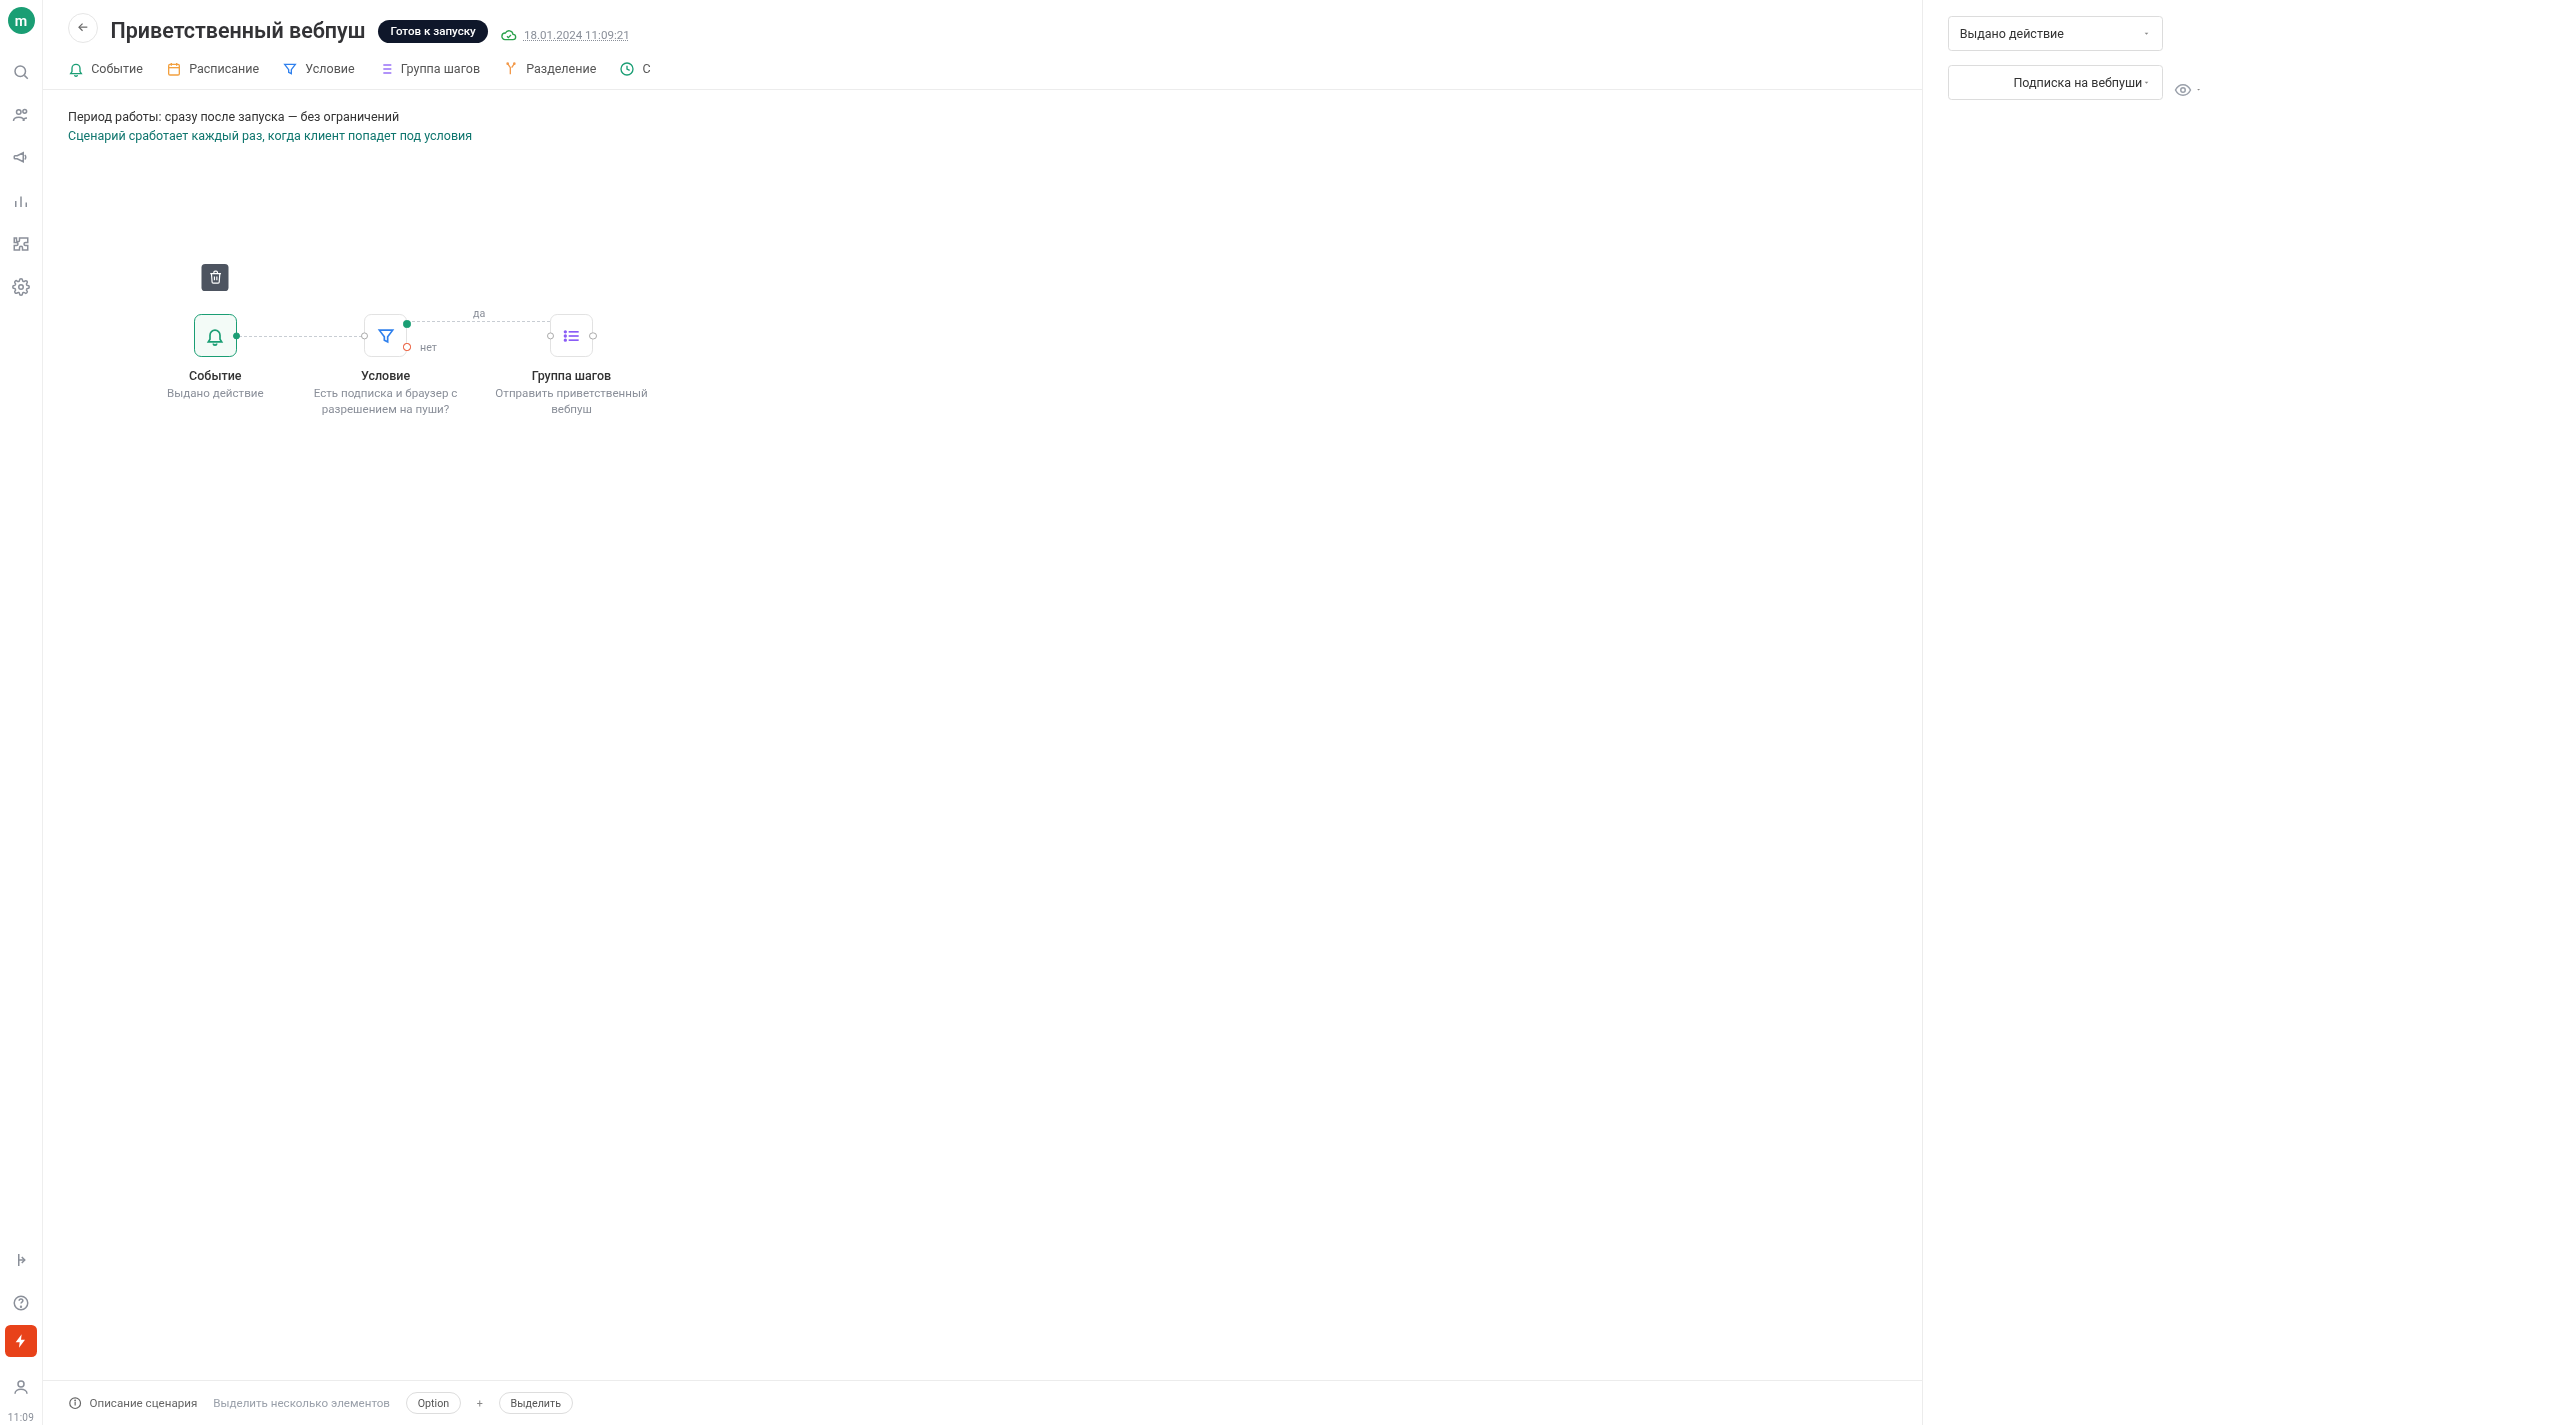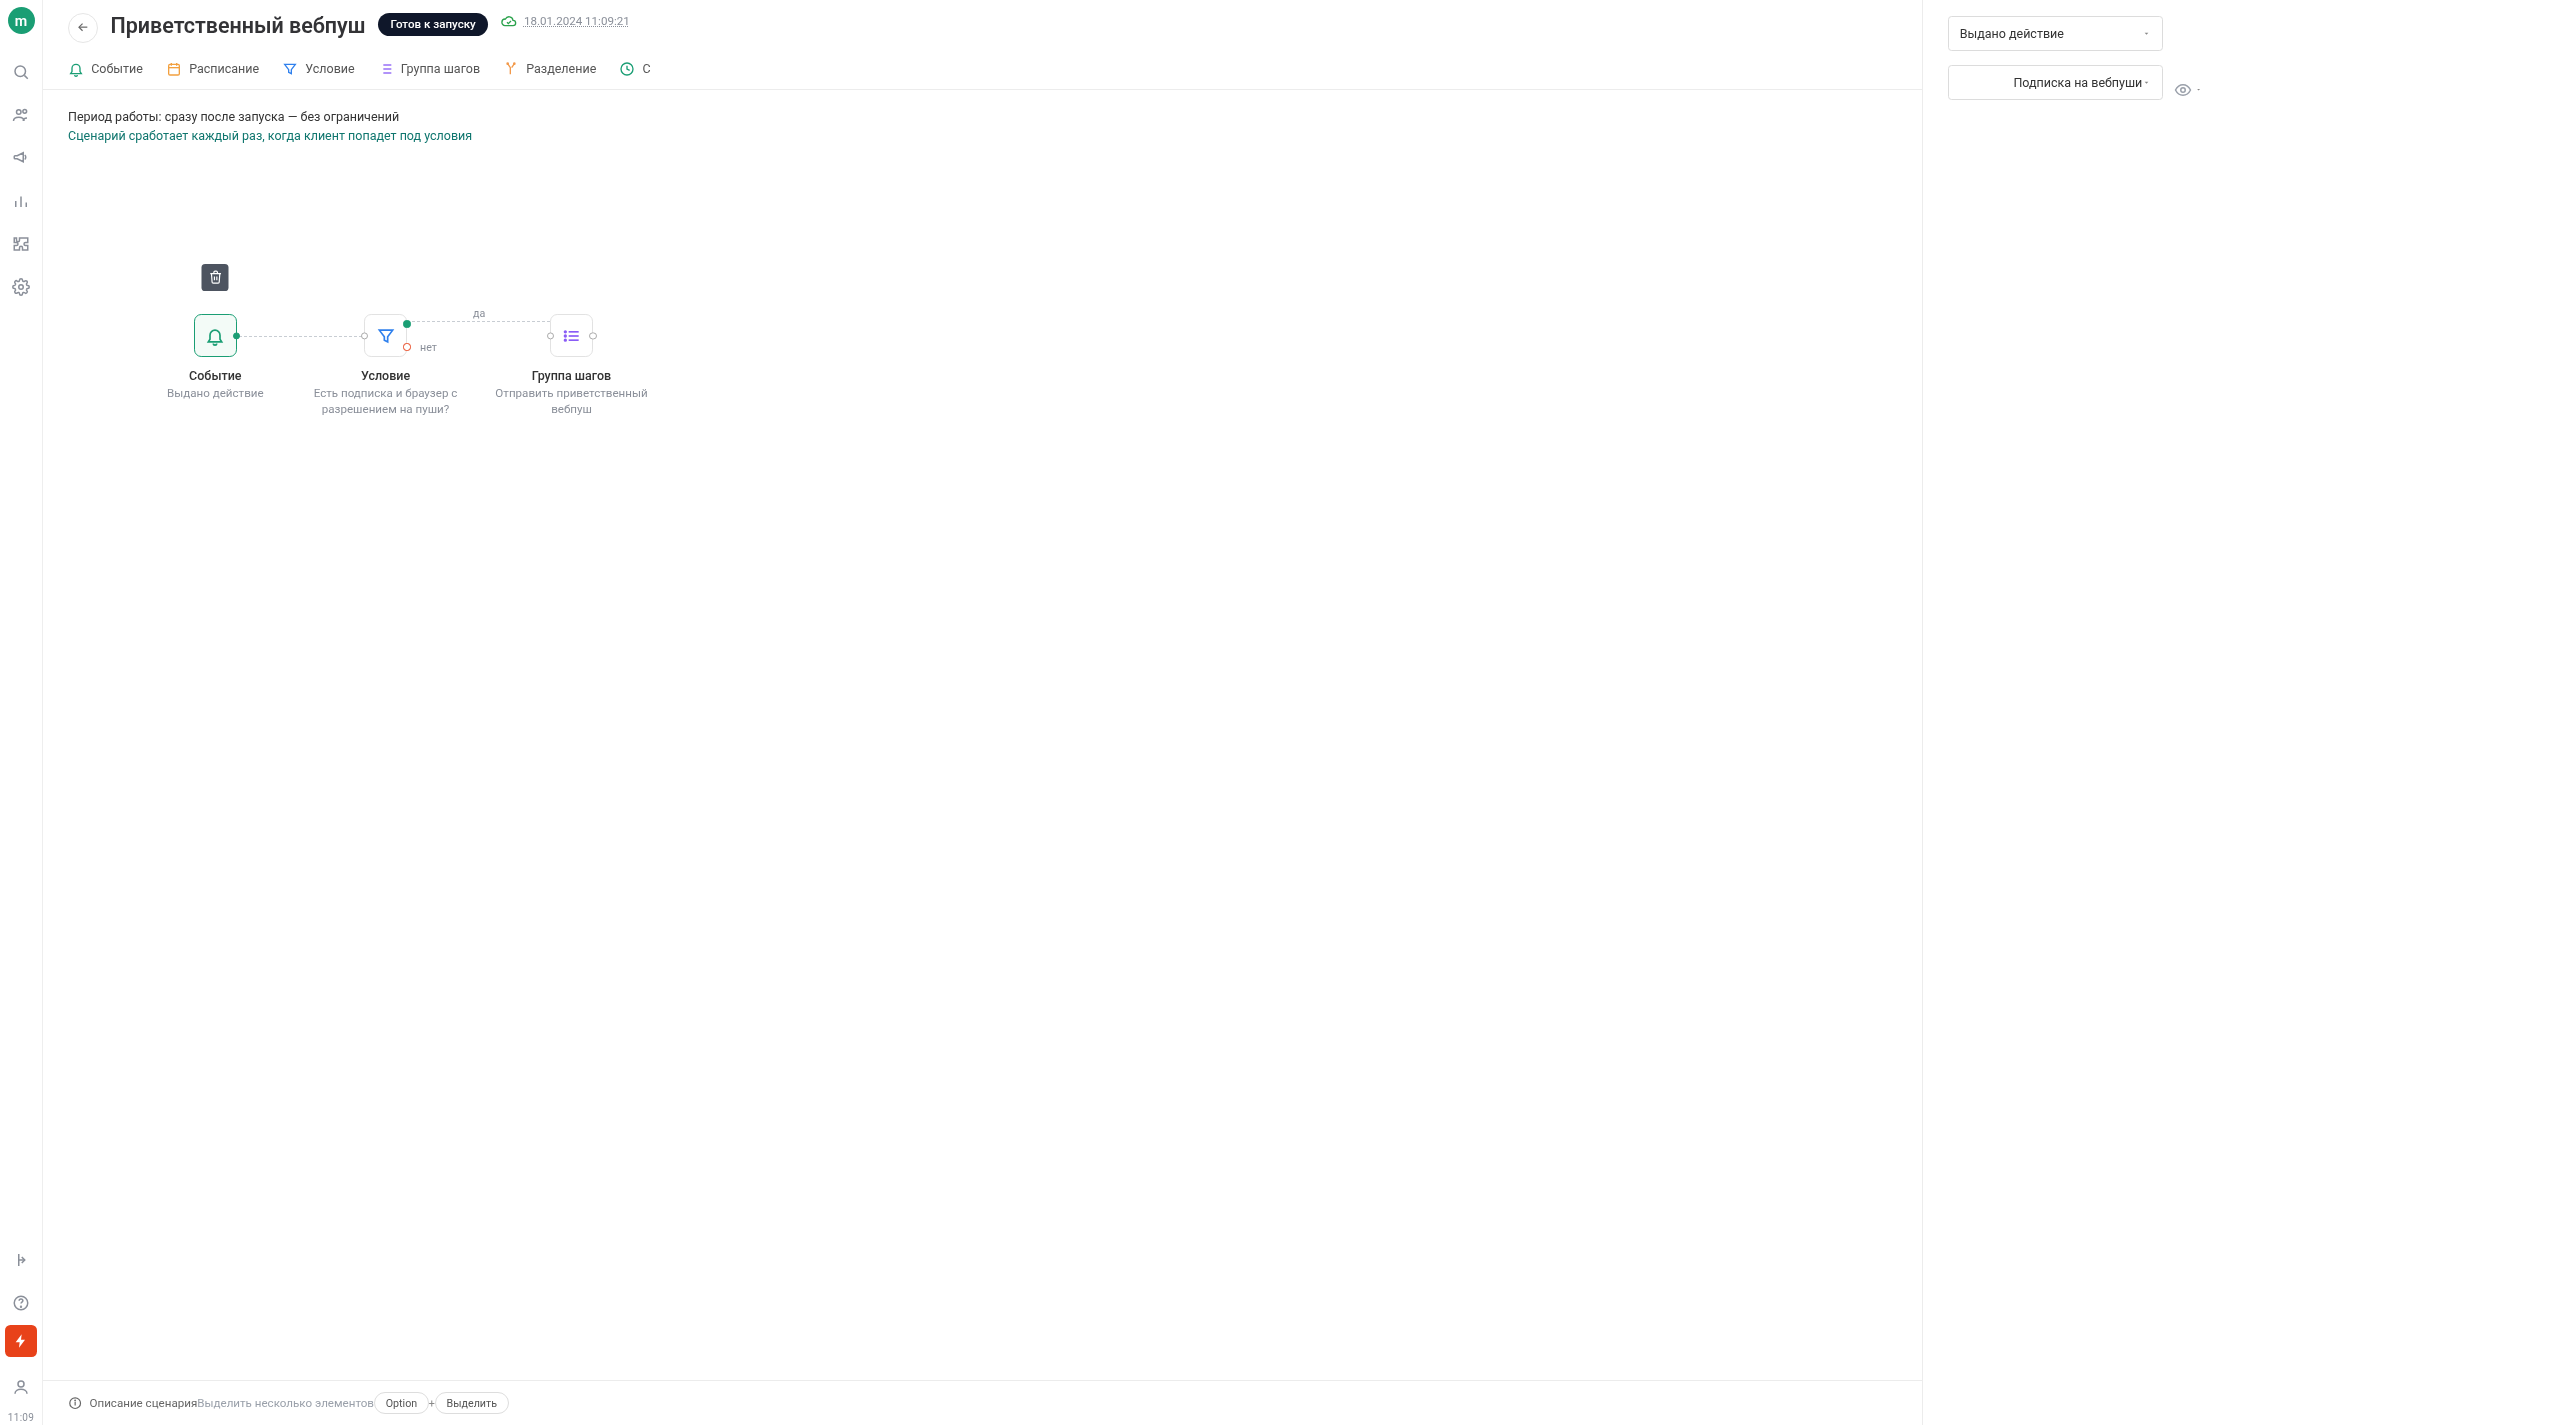--- a/index.html
+++ b/index.html
@@ -12,21 +12,21 @@
 .nav-icon { width: 43px; height: 43px; display: flex; align-items: center; justify-content: center; color: #8a8f99; cursor: pointer; }
 .nav-icon svg { width: 18px; height: 18px; }
 .nav-spacer { flex: 1; }
 .nav-bolt { width: 32px; height: 32px; border-radius: 5.4px; background: #e8421a; display: flex; align-items: center; justify-content: center; color:#fff; margin-bottom: 9px; }
 .nav-bolt svg { width: 16px; height: 16px; }
 .time-label { font-size: 10px; color: #8a8f99; margin-top: 3.6px; margin-bottom: 1.8px; letter-spacing: 0.3px; }
 
 
 .main { flex: 1; display: flex; flex-direction: column; min-width: 0; }
 .header { padding: 12.5px 25px 0 25px; }
-.header-row { display: flex; align-items: flex-start; gap: 12.5px; }
+.header-row { display: flex; align-items: flex-end; gap: 12.5px; }
 .back-btn { width: 30px; height: 30px; border: 0.9px solid #e6e6e6; border-radius: 50%; display:flex; align-items:center; justify-content:center; color:#666; cursor:pointer; }
 .back-btn svg { width: 14.3px; height: 14.3px; }
 .page-title { font-size: 21.5px; font-weight: 600; color: #333336; }
 .status-badge { background: #0f172a; color: #fff; padding: 4.5px 12.5px; border-radius: 14.3px; font-size: 11.6px; font-weight: 500; }
 .cloud-ts { display:flex; align-items:center; gap:7.2px; color:#8a8f99; font-size:11.6px; }
 .cloud-ts .ts { text-decoration: underline dotted; }
 .cloud-ts svg { width:16px; height:16px; color:#2ba24c; }
 
 
 .toolbar { display: flex; gap: 23px; padding: 18px 25px 12.5px 25px; border-bottom: 0.9px solid #ececec; font-size: 12.5px; color:#555; overflow:hidden; }
@@ -53,21 +53,21 @@
 .node-sub { font-size:11.6px; color:#8a8f99; line-height:1.35; }
 .delete-btn { position:absolute; top:-50px; left:50%; transform:translateX(-50%); width:27px; height:27px; border-radius:3.6px; background:#4d5460; color:#fff; display:flex; align-items:center; justify-content:center; cursor:pointer; }
 .delete-btn svg { width:14.3px; height:14.3px; }
 .port { position:absolute; width:7.2px; height:7.2px; border-radius:50%; border:1.3px solid #aaa; background:#fff; }
 .port.filled-green { background:#1a9e74; border-color:#1a9e74; }
 .port.filled-red { border-color:#e8421a; }
 .edge { position:absolute; border-top:1.3px dashed #c8cdd3; height:0; }
 .edge-label { position:absolute; font-size:10.7px; color:#8a8f99; }
 
 
-.footer { border-top:0.9px solid #ececec; padding: 10.7px 25px; display:flex; align-items:center; font-size:11.6px; color:#666; }
+.footer { border-top:0.9px solid #ececec; padding: 10.7px 25px; display:flex; align-items:center; gap:16px; font-size:11.6px; color:#666; }
 .footer .info-ic { display:flex; align-items:center; gap:7.2px; }
 .footer svg { width:14.3px; height:14.3px; }
 .pill { border:0.9px solid #ddd; border-radius: 12.5px; padding: 3.6px 10.7px; font-size:10.7px; color:#555; }
 .pill-plus { color:#888; font-size:10.7px; }
 
 
 .panel { width: 654px; border-left:0.9px solid #ececec; display:flex; flex-direction:column; }
 .panel-head { padding: 18px 25px 3.6px 25px; display:flex; align-items:flex-start; gap:16px; position:relative; }
 .panel-icon { width:43px; height:43px; border:0.9px solid #e5e5e5; border-radius:7.2px; display:flex; align-items:center; justify-content:center; color:#1a9e74; }
 .panel-icon svg { width:20px; height:20px; }

